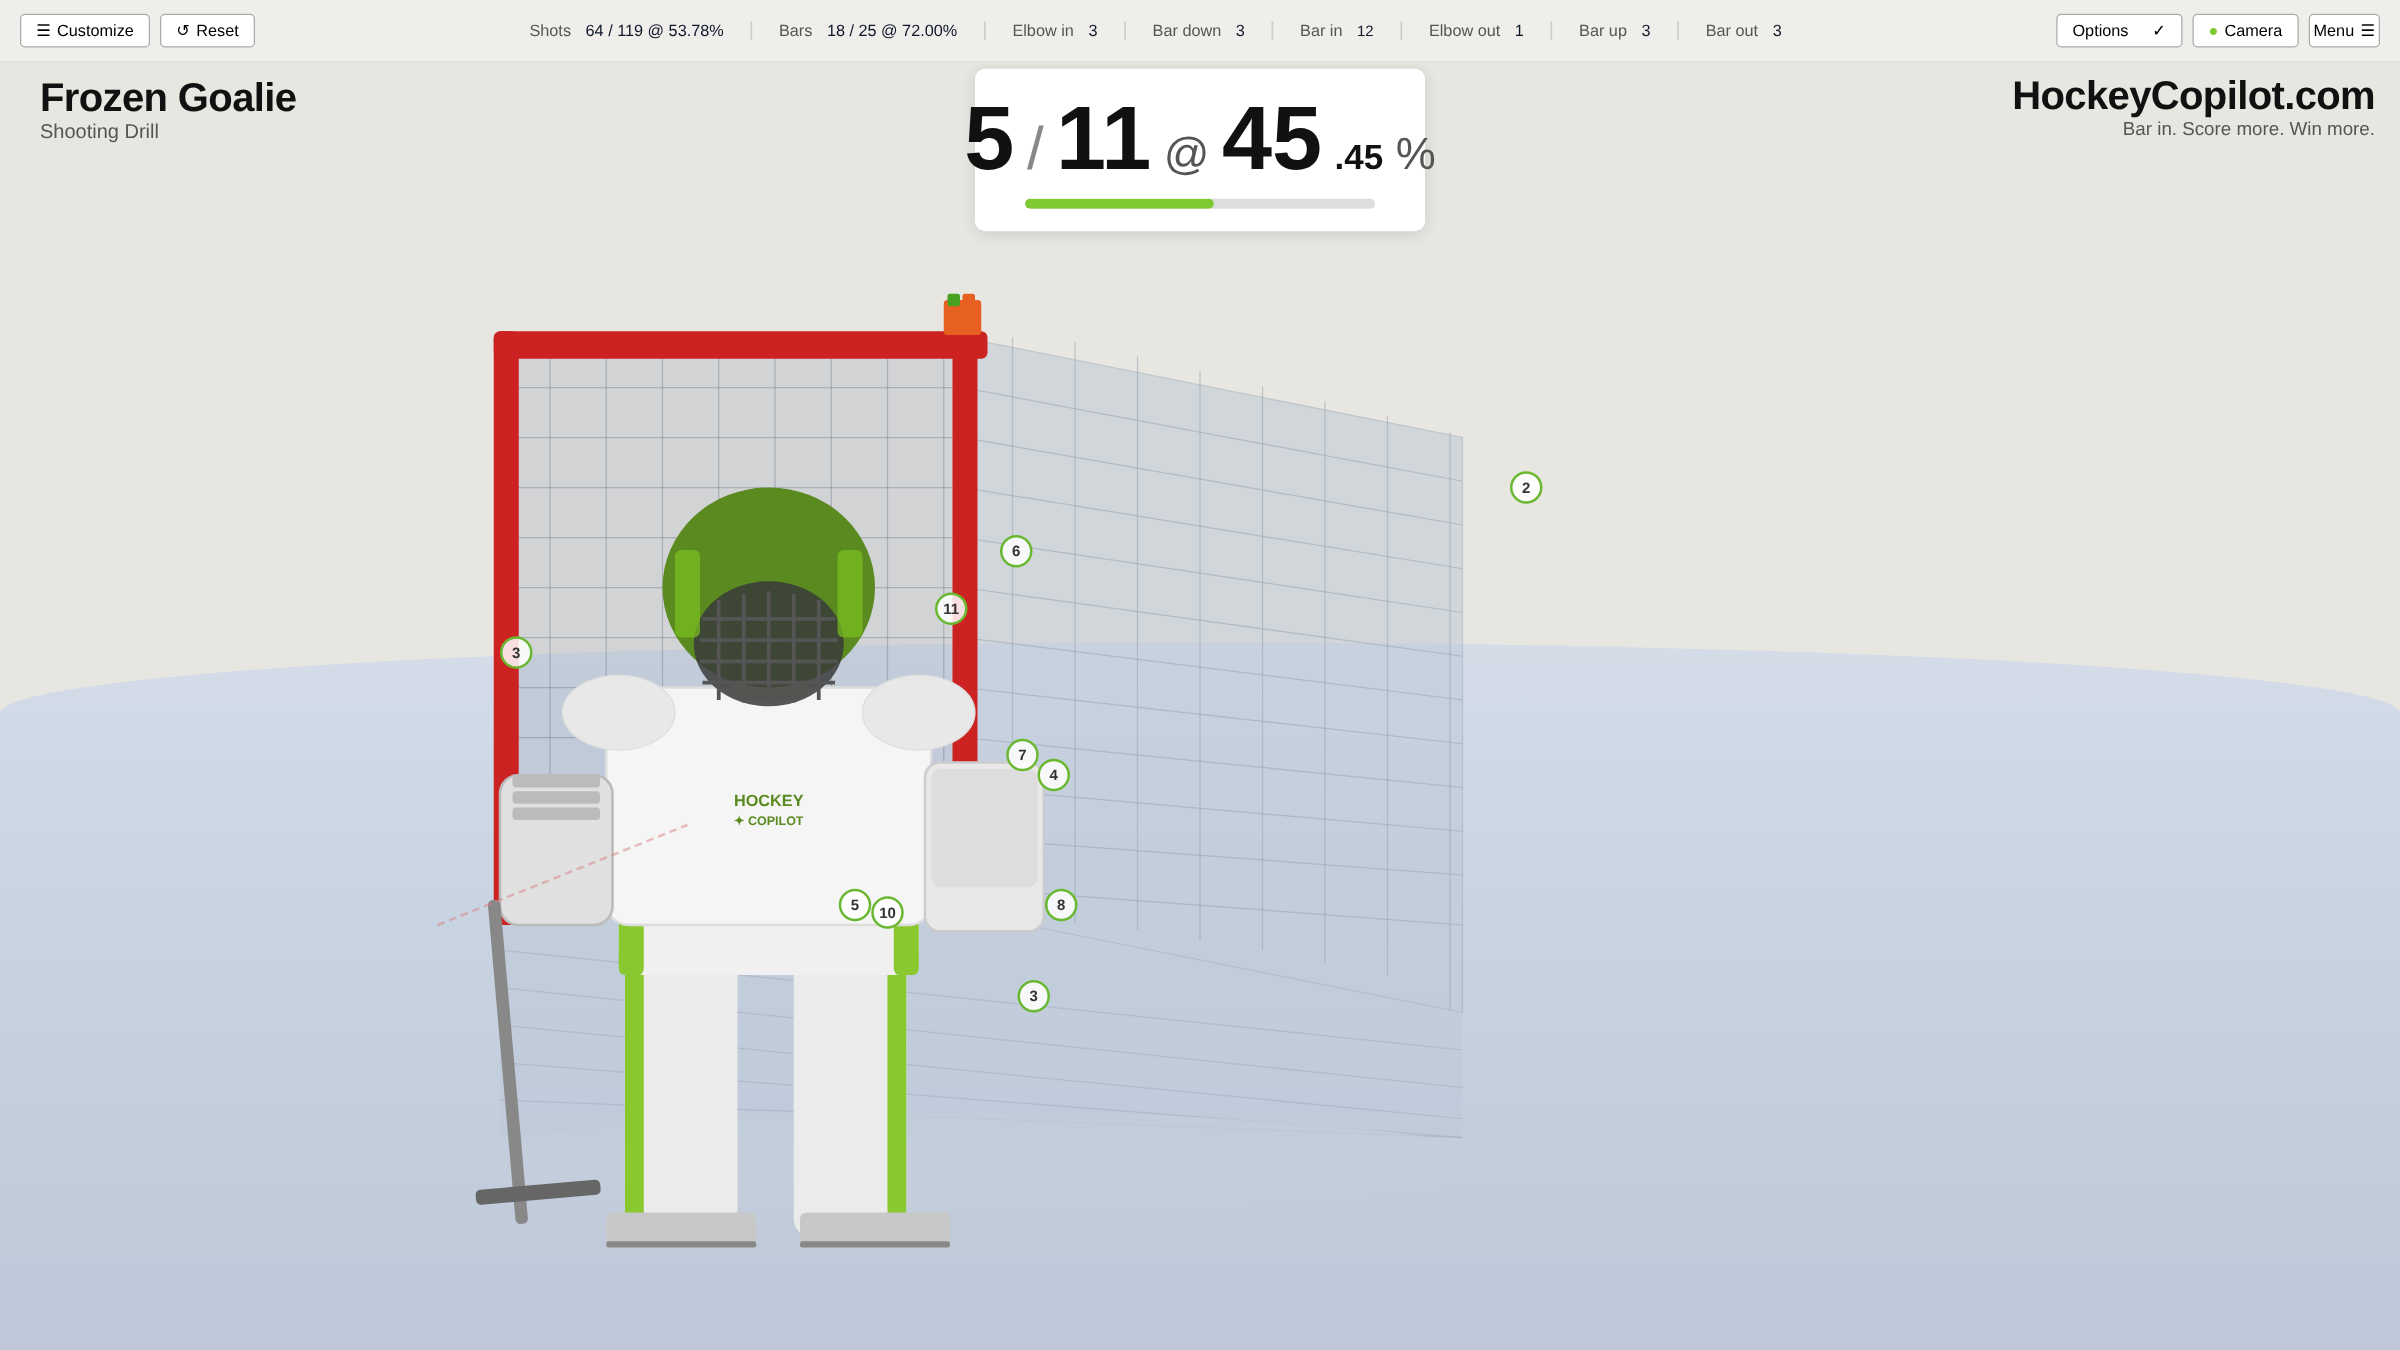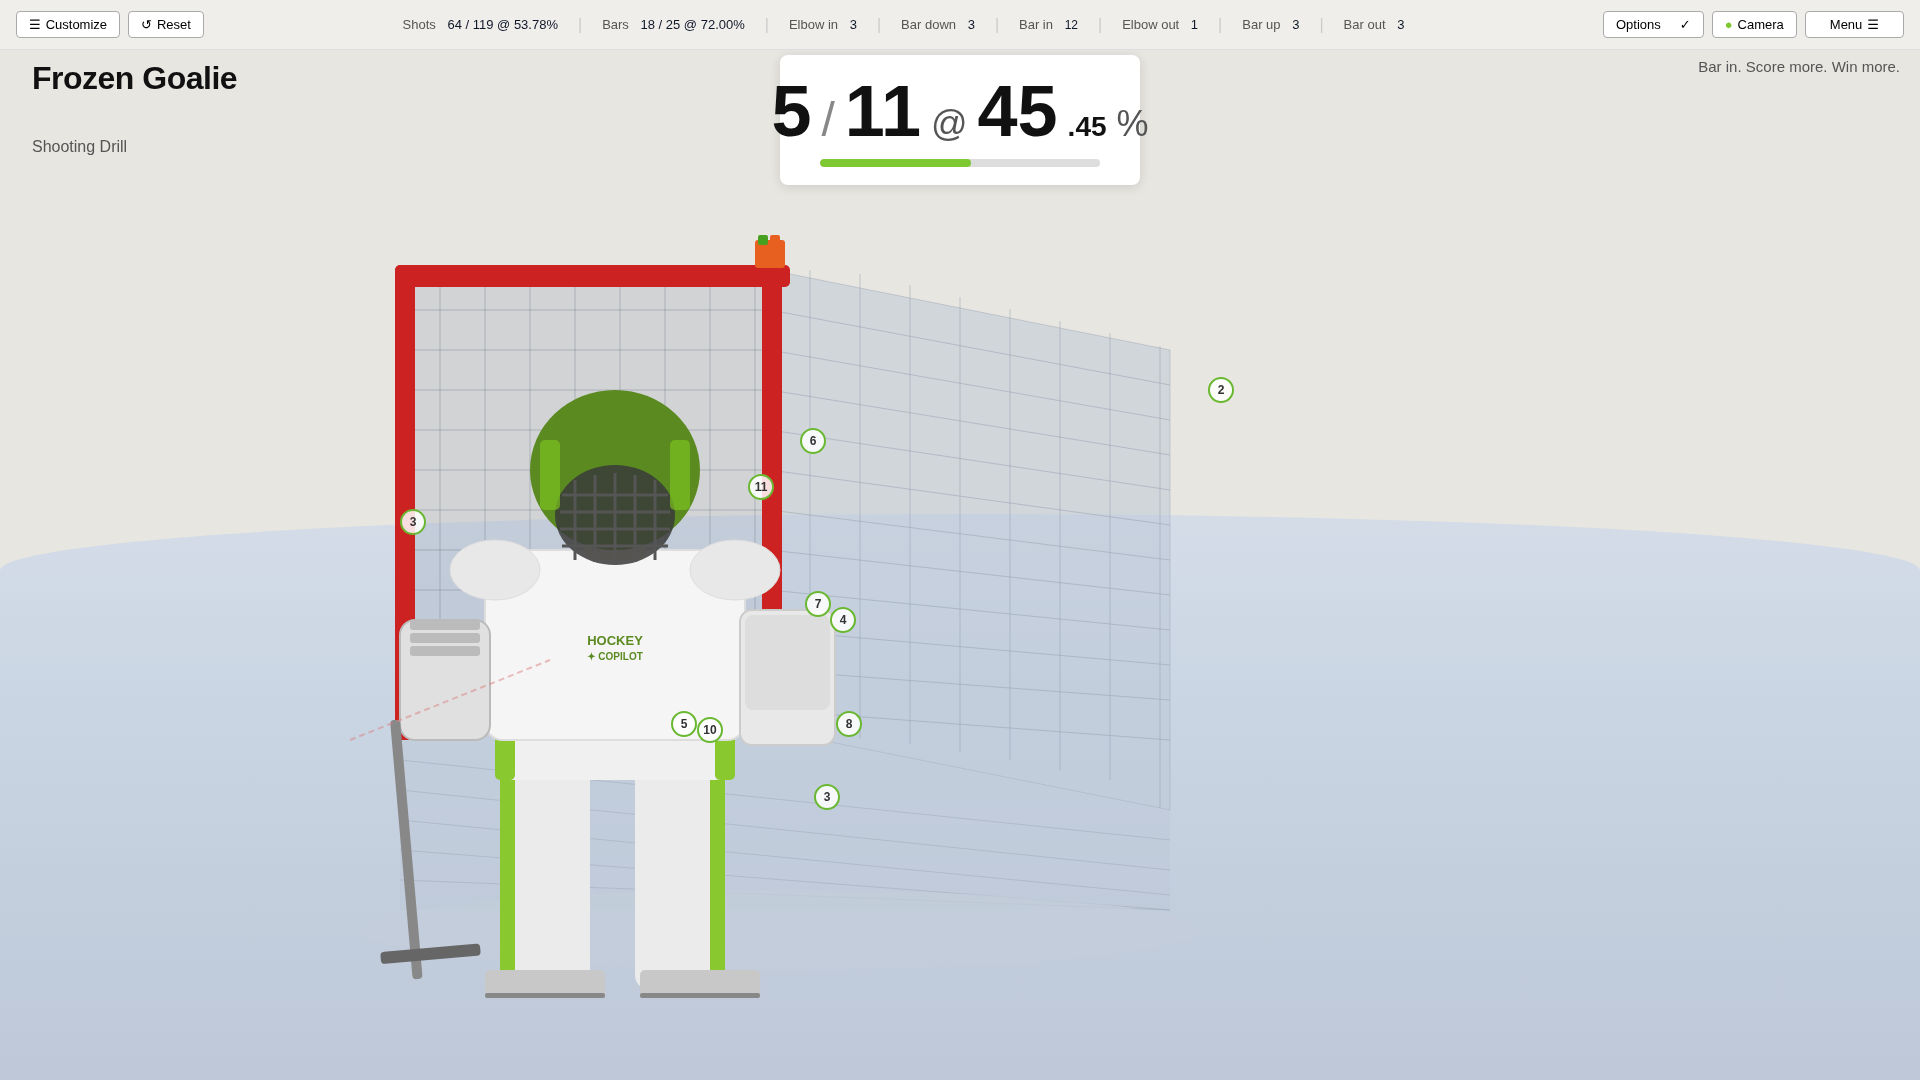--- a/index.html
+++ b/index.html
@@ -103,21 +103,21 @@
       border-radius: 4px;
       background: #fff;
       font-size: 13px;
       cursor: pointer;
       display: flex;
       align-items: center;
       gap: 5px;
     }
 
     .btn-menu {
-      padding: 5px 24px;
+      padding: 5px 3px;
       border: 1.5px solid #aaa;
       border-radius: 4px;
       background: #fff;
       font-size: 13px;
       cursor: pointer;
       display: flex;
       align-items: center;
       gap: 5px;
     }
 
@@ -132,21 +132,20 @@
       font-size: 32px;
       font-weight: 900;
       color: #111;
       letter-spacing: -0.5px;
     }
 
     .title-area p {
       font-size: 16px;
       color: #555;
       font-weight: 400;
-      margin-top: 41px;
     }
 
     
     .brand-area {
       position: absolute;
       top: 58px;
       right: 20px;
       text-align: right;
     }
 
@@ -351,20 +350,21 @@
     </button>
   </div>
 </div>
 
 <div class="title-area">
   <h1>Frozen Goalie</h1>
   <p>Shooting Drill</p>
 </div>
 
 <div class="brand-area">
+  <div class="brand-name">HockeyCopilot.com</div>
   <div class="brand-tagline">Bar in. Score more. Win more.</div>
 </div>
 
 <div class="score-card">
   <div class="score-row">
     <span class="score-main">5</span>
     <span class="score-sep">/</span>
     <span class="score-main">11</span>
     <span class="score-at">@</span>
     <span class="score-main">45</span>

